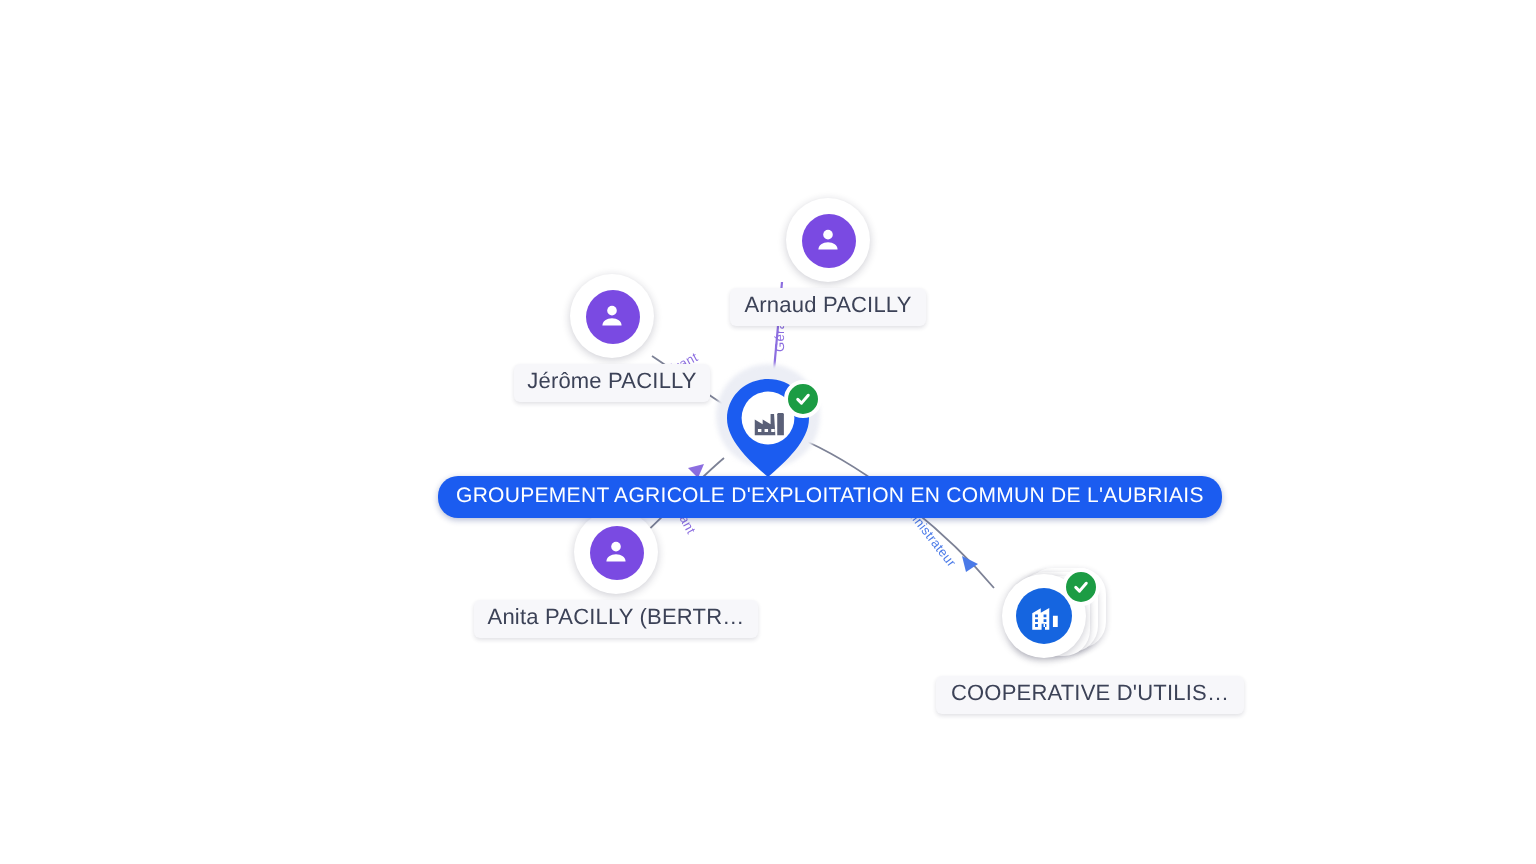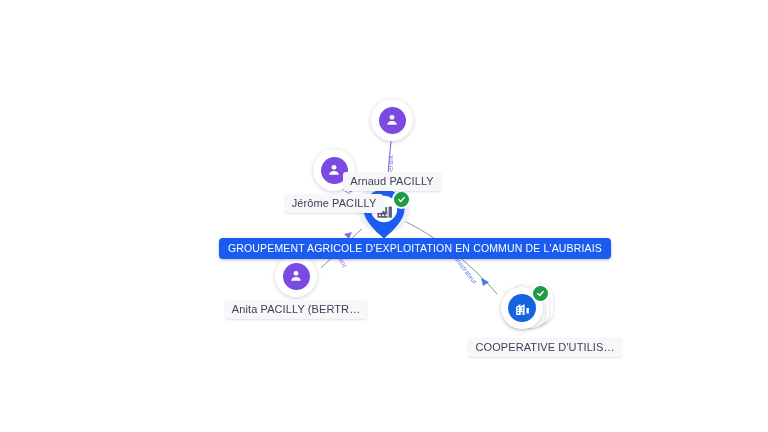--- a/index.html
+++ b/index.html
@@ -214,45 +214,45 @@
   </svg>
 
   <div class="edge-label purple" style="left:380px; top:162px; transform: rotate(-90deg);">Gérant</div>
 
   <div class="edge-label purple" style="left:329px; top:180px; transform: rotate(-28deg);">Gérant</div>
 
   <div class="edge-label purple" style="left:330px; top:254px; transform: rotate(62deg);">Gérant</div>
 
   <div class="edge-label blue" style="left:440px; top:262px; transform: rotate(52deg);">Administrateur</div>
 
-  <div class="node" style="left:352px; top:99px; width:80px;gap:28px;">
+  <div class="node" style="left:374px; top:99px; width:80px;">
     <div class="person-puck">
       <div class="person-avatar">
         <svg width="16" height="16" viewBox="0 0 24 24" fill="#ffffff">
           <circle cx="12" cy="8" r="3.6"></circle>
           <path d="M4.8 19.2c0-3.5 3.3-5.6 7.2-5.6s7.2 2.1 7.2 5.6z"></path>
         </svg>
       </div>
     </div>
     <div class="node-label">Arnaud PACILLY</div>
   </div>
 
-  <div class="node" style="left:266px; top:149px; width:80px;margin-left:28px;">
+  <div class="node" style="left:266px; top:137px; width:80px;">
     <div class="person-puck">
       <div class="person-avatar">
         <svg width="16" height="16" viewBox="0 0 24 24" fill="#ffffff">
           <circle cx="12" cy="8" r="3.6"></circle>
           <path d="M4.8 19.2c0-3.5 3.3-5.6 7.2-5.6s7.2 2.1 7.2 5.6z"></path>
         </svg>
       </div>
     </div>
     <div class="node-label">Jérôme PACILLY</div>
   </div>
 
-  <div class="node" style="left:256px; top:255px; width:80px;">
+  <div class="node" style="left:268px; top:255px; width:80px;">
     <div class="person-puck">
       <div class="person-avatar">
         <svg width="16" height="16" viewBox="0 0 24 24" fill="#ffffff">
           <circle cx="12" cy="8" r="3.6"></circle>
           <path d="M4.8 19.2c0-3.5 3.3-5.6 7.2-5.6s7.2 2.1 7.2 5.6z"></path>
         </svg>
       </div>
     </div>
     <div class="node-label">Anita PACILLY (BERTR…</div>
   </div>
@@ -293,15 +293,15 @@
         </svg>
       </div>
       <div class="check-badge">
         <svg width="9" height="9" viewBox="0 0 24 24" fill="none" stroke="#ffffff" stroke-width="4" stroke-linecap="round" stroke-linejoin="round">
           <path d="M5 12.5 L10 17.5 L19 7"></path>
         </svg>
       </div>
     </div>
   </div>
 
-  <div class="node-label primary" style="position:absolute; left:219px; top:235px;">GROUPEMENT AGRICOLE D'EXPLOITATION EN COMMUN DE L'AUBRIAIS</div>
+  <div class="node-label primary" style="position:absolute; left:219px; top:235px;border-radius:10px;">GROUPEMENT AGRICOLE D'EXPLOITATION EN COMMUN DE L'AUBRIAIS</div>
 
 </div>
 
 </body></html>

